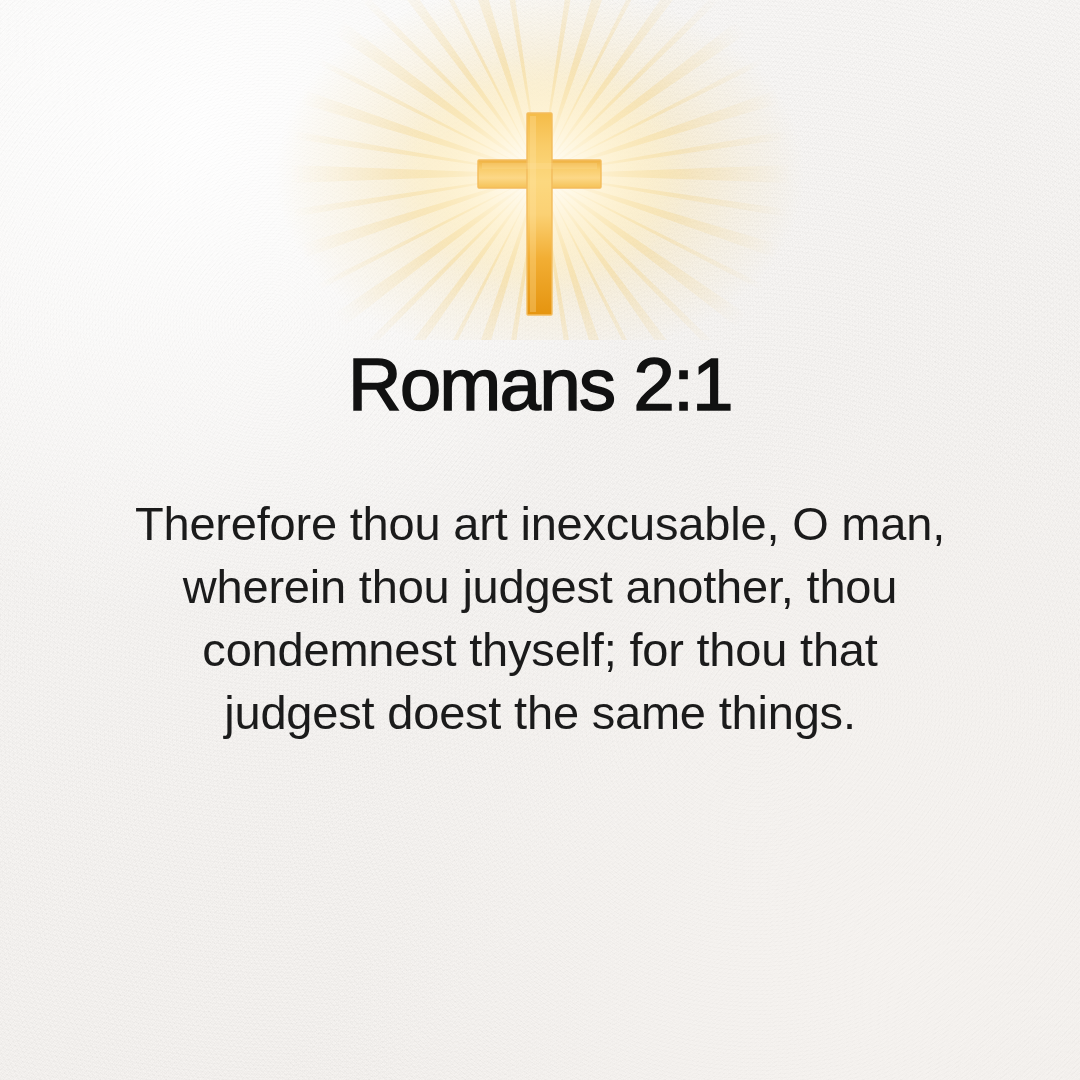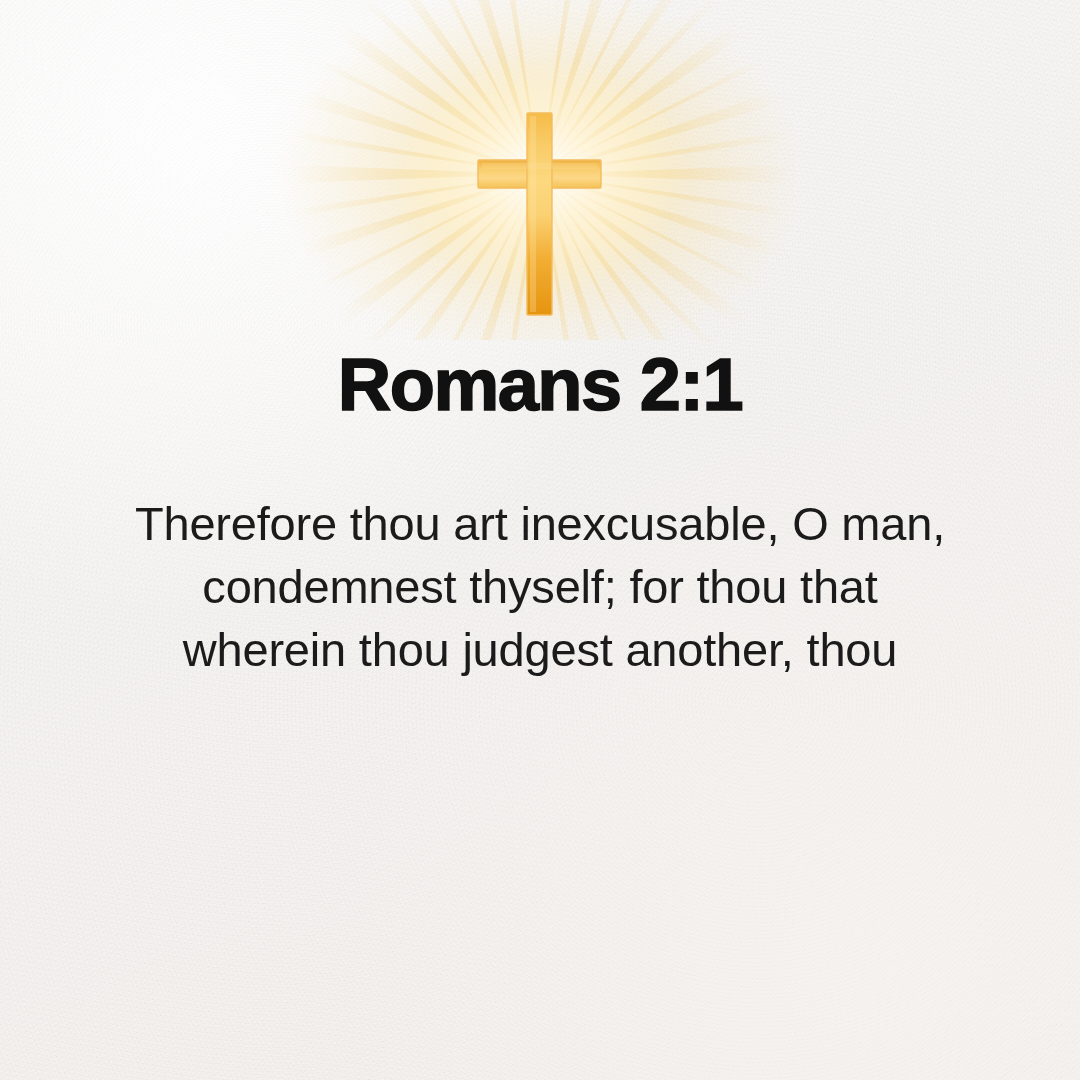--- a/index.html
+++ b/index.html
@@ -89,21 +89,21 @@
     text-align: center;
   }
   .verse-title {
     position: absolute;
     left: 0;
     top: 348px;
     width: 1080px;
     text-align: center;
     font-family: "Liberation Sans", sans-serif;
     font-size: 74px;
-    font-weight: 700;
+    font-weight: 400;
     letter-spacing: -1.5px;
     color: #111111;
     line-height: 1;
     -webkit-text-stroke: 1.6px #111111;
   }
   .verse-body {
     position: absolute;
     left: 90px;
     top: 492px;
     width: 900px;
@@ -310,18 +310,19 @@
       <rect x="482" y="163" width="115" height="6" fill="#ffe3a4" opacity="0.22"></rect>
     </svg>
 
   </div>
 
   <div class="content">
     <div class="verse-title">Romans 2:1</div>
 
     <div class="verse-body">
       <span class="vline">Therefore thou art inexcusable, O man,</span>
+      <span class="vline">wherein thou judgest another, thou</span>
       <span class="vline">condemnest thyself; for thou that</span>
-      <span class="vline">wherein thou judgest another, thou</span>
+      <span class="vline">judgest doest the same things.</span>
     </div>
   </div>
 
 </div>
 
 </body></html>

